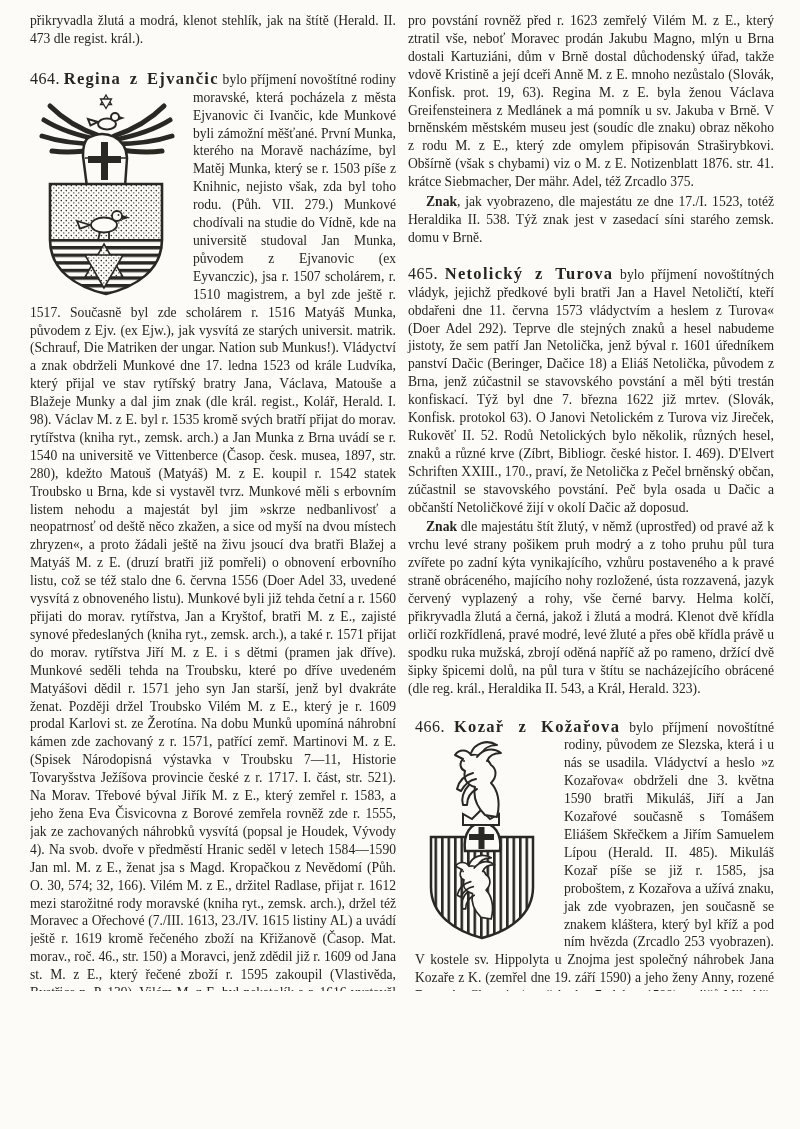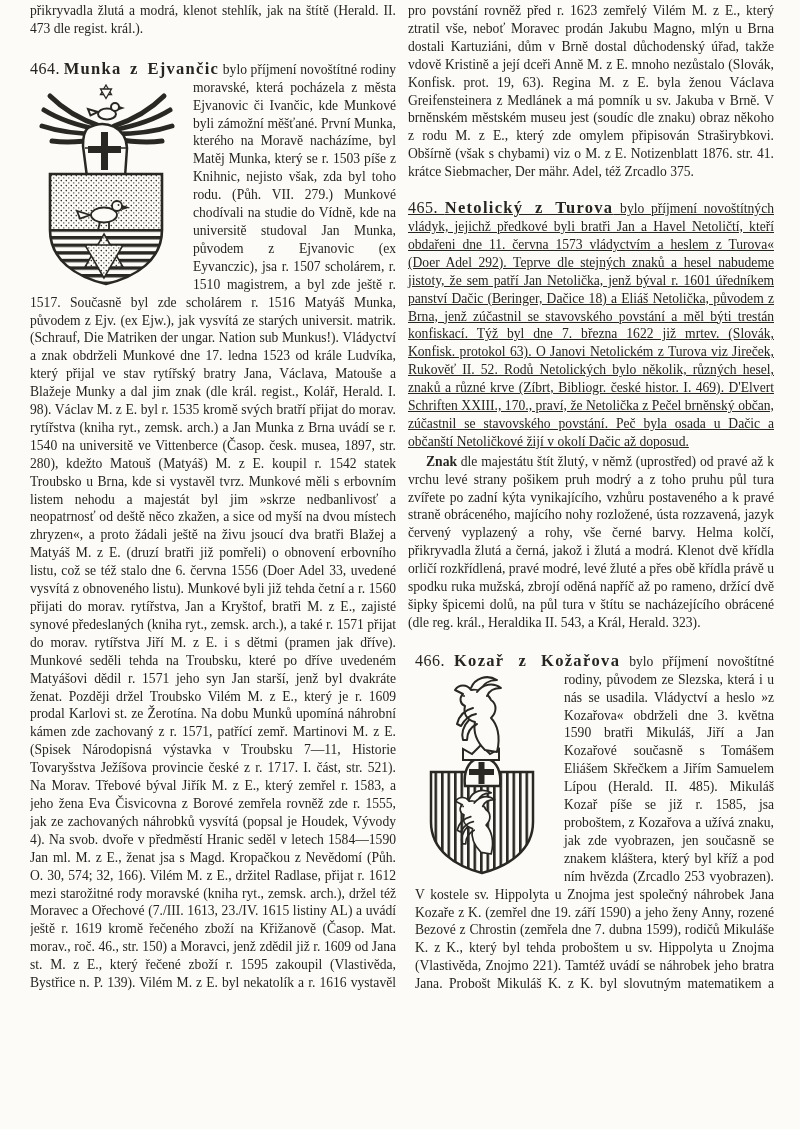--- a/index.html
+++ b/index.html
@@ -4,29 +4,29 @@
 <style>
   html,body{margin:0;padding:0;}
   body{background:#fcfbf7;}
   .page{
     position:relative;
     width:800px;height:991px;
     background:#fcfbf7;
     color:#272520;
     font-family:"Liberation Serif","DejaVu Serif",serif;
     box-sizing:border-box;
-    padding:2px 26px 0 30px;
+    padding:12px 26px 0 30px;
     overflow:hidden;
   }
   .columns{display:flex;gap:12px;height:1072px;overflow:hidden;}
   .col{flex:0 0 366px;width:366px;text-align:justify;font-size:13.6px;line-height:17.9px;hyphens:auto;}
   p{margin:0;}
   .cont-par{text-indent:0;}
   .entry-par{margin-top:22px;}
-  .entry-par.e465{margin-top:18px;text-decoration:underline;}
+  .entry-par.e465{margin-top:18px;}
   .entry-par.e466{margin-top:20px;margin-left:7px;}
   .entry-num{font-size:16px;letter-spacing:.5px;}
   .entry-title{font-weight:bold;font-size:16.5px;letter-spacing:1.3px;word-spacing:3px;}
   .znak-par{margin-top:2px;text-indent:18px;}
   .znak-label{font-weight:bold;}
   .arms{float:left;margin:5px 13px 3px 0;}
   .pageno{
     position:absolute;left:0;right:0;bottom:16px;
     text-align:center;font-style:italic;font-weight:bold;
     font-size:19px;letter-spacing:1px;
@@ -36,21 +36,21 @@
 <body>
 
 <div class="page">
   <div class="columns">
 
     <div class="col">
       <p class="cont-par"><span>přikryvadla žlutá a modrá, klenot stehlík, jak na štítě (Herald. II. 473 dle regist. král.).</span></p>
 
       <p class="entry-par e464">
         <span class="entry-num">464.</span>
-        <span class="entry-title">Munka z Ejvančic</span>
+        <span class="entry-title">Regina z Ejvančic</span>
         <span>bylo příjmení</span>
         <svg class="arms" width="150" height="206" viewBox="0 0 150 206" aria-hidden="true">
           <defs>
             <pattern id="mdots" width="5" height="5" patternUnits="userSpaceOnUse">
               <rect width="5" height="5" fill="#fcfbf7"></rect>
               <circle cx="1.3" cy="1.6" r="0.8" fill="#2a2822"></circle>
               <circle cx="3.8" cy="3.9" r="0.65" fill="#2a2822"></circle>
             </pattern>
             <pattern id="mbars" width="10" height="7.6" patternUnits="userSpaceOnUse">
               <rect width="10" height="7.6" fill="#fcfbf7"></rect>
@@ -111,20 +111,21 @@
             <polygon points="74,194 55,161 93,161"></polygon>
           </g>
         </svg>
         <span>novoštítné rodiny moravské, která pocházela z města Ejvanovic či Ivančic, kde Munkové byli zámožní měšťané. První Munka, kterého na Moravě nacházíme, byl Matěj Munka, který se r. 1503 píše z Knihnic, nejisto však, zda byl toho rodu. (Půh. VII. 279.) Munkové chodívali na studie do Vídně, kde na universitě studoval Jan Munka, původem z Ejvanovic (ex Eyvanczic), jsa r. 1507 scholárem, r. 1510 magistrem, a byl zde ještě r. 1517. Současně byl zde scholárem r. 1516 Matyáš Munka, původem z Ejv. (ex Ejw.), jak vysvítá ze starých universit. matrik. (Schrauf, Die Matriken der ungar. Nation sub Munkus!). Vládyctví a znak obdrželi Munkové dne 17. ledna 1523 od krále Ludvíka, který přijal ve stav rytířský bratry Jana, Václava, Matouše a Blažeje Munky a dal jim znak (dle král. regist., Kolář, Herald. I. 98). Václav M. z E. byl r. 1535 kromě svých bratří přijat do morav. rytířstva (kniha ryt., zemsk. arch.) a Jan Munka z Brna uvádí se r. 1540 na universitě ve Vittenberce (Časop. česk. musea, 1897, str. 280), kdežto Matouš (Matyáš) M. z E. koupil r. 1542 statek Troubsko u Brna, kde si vystavěl tvrz. Munkové měli s erbovním listem nehodu a majestát byl jim »skrze nedbanlivosť a neopatrnosť od deště něco zkažen, a sice od myší na dvou místech zhryzen«, a proto žádali ještě na živu jsoucí dva bratři Blažej a Matyáš M. z E. (druzí bratři již pomřeli) o obnovení erbovního listu, což se též stalo dne 6. června 1556 (Doer Adel 33, uvedené vysvítá z obnoveného listu). Munkové byli již tehda četní a r. 1560 přijati do morav. rytířstva, Jan a Kryštof, bratři M. z E., zajisté synové předeslaných (kniha ryt., zemsk. arch.), a také r. 1571 přijat do morav. rytířstva Jiří M. z E. i s dětmi (pramen jak dříve). Munkové seděli tehda na Troubsku, které po dříve uvedeném Matyášovi dědil r. 1571 jeho syn Jan starší, jenž byl dvakráte ženat. Později držel Troubsko Vilém M. z E., který je r. 1609 prodal Karlovi st. ze Žerotína. Na dobu Munků upomíná náhrobní kámen zde zachovaný z r. 1571, patřící zemř. Martinovi M. z E. (Spisek Národopisná výstavka v Troubsku 7—11, Historie Tovaryšstva Ježíšova provincie české z r. 1717. I. část, str. 521). Na Morav. Třebové býval Jiřík M. z E., který zemřel r. 1583, a jeho žena Eva Čisvicovna z Borové zemřela rovněž zde r. 1555, jak ze zachovaných náhrobků vysvítá (popsal je Houdek, Vývody 4). Na svob. dvoře v předměstí Hranic seděl v letech 1584—1590 Jan ml. M. z E., ženat jsa s Magd. Kropačkou z Nevědomí (Půh. O. 30, 574; 32, 166). Vilém M. z E., držitel Radlase, přijat r. 1612 mezi starožitné rody moravské (kniha ryt., zemsk. arch.), držel též Moravec a Ořechové (7./III. 1613, 23./IV. 1615 listiny AL) a uvádí ještě r. 1619 kromě řečeného zboží na Křižanově (Časop. Mat. morav., roč. 46., str. 150) a Moravci, jenž zdědil již r. 1609 od Jana st. M. z E., který řečené zboží r. 1595 zakoupil (Vlastivěda, Bystřice n. P. 139). Vilém M. z E. byl nekatolík a r. 1616 vystavěl ve Stražku nekatol. kostel (pramen jak dříve, str. 215). Stavovského povstání zúčastnil se Jindřich M. z E., který před r. 1623 zemřel a pozůstalá vdova platila pokutu. Druhý Jindřich M. z E. byl pro »velké zásluhy« od trestu osvobozen. (Slovák, Konfisk. prot. 41, 57). Přísně pokutován</span>
       </p>
     </div>
 
     <div class="col">
       <p class="cont-par"><span>pro povstání rovněž před r. 1623 zemřelý Vilém M. z E., který ztratil vše, neboť Moravec prodán Jakubu Magno, mlýn u Brna dostali Kartuziáni, dům v Brně dostal důchodenský úřad, takže vdově Kristině a její dceři Anně M. z E. mnoho nezůstalo (Slovák, Konfisk. prot. 19, 63). Regina M. z E. byla ženou Václava Greifensteinera z Medlánek a má pomník u sv. Jakuba v Brně. V brněnském městském museu jest (soudíc dle znaku) obraz někoho z rodu M. z E., který zde omylem připisován Straširybkovi. Obšírně (však s chybami) viz o M. z E. Notizenblatt 1876. str. 41. krátce Siebmacher, Der mähr. Adel, též Zrcadlo 375.</span></p>
 
+      <p class="znak-par"><span class="znak-label">Znak</span><span>, jak vyobrazeno, dle majestátu ze dne 17./I. 1523, totéž Heraldika II. 538. Týž znak jest v zasedací síni starého zemsk. domu v Brně.</span></p>
 
       <p class="entry-par e465">
         <span class="entry-num">465.</span>
         <span class="entry-title">Netolický z Turova</span>
         <span>bylo příjmení novoštítných vládyk, jejichž předkové byli bratři Jan a Havel Netoličtí, kteří obdařeni dne 11. června 1573 vládyctvím a heslem z Turova« (Doer Adel 292). Teprve dle stejných znaků a hesel nabudeme jistoty, že sem patří Jan Netolička, jenž býval r. 1601 úředníkem panství Dačic (Beringer, Dačice 18) a Eliáš Netolička, původem z Brna, jenž zúčastnil se stavovského povstání a měl býti trestán konfiskací. Týž byl dne 7. března 1622 již mrtev. (Slovák, Konfisk. protokol 63). O Janovi Netolickém z Turova viz Jireček, Rukověť II. 52. Rodů Netolických bylo několik, různých hesel, znaků a různé krve (Zíbrt, Bibliogr. české histor. I. 469). D'Elvert Schriften XXIII., 170., praví, že Netolička z Pečel brněnský občan, zúčastnil se stavovského povstání. Peč byla osada u Dačic a občanští Netoličkové žijí v okolí Dačic až doposud.</span>
       </p>
 
       <p class="znak-par"><span class="znak-label">Znak</span><span> dle majestátu štít žlutý, v němž (uprostřed) od pravé až k vrchu levé strany pošikem pruh modrý a z toho pruhu půl tura zvířete po zadní kýta vynikajícího, vzhůru postaveného a k pravé straně obráceného, majícího nohy rozložené, ústa rozzavená, jazyk červený vyplazený a rohy, vše černé barvy. Helma kolčí, přikryvadla žlutá a černá, jakož i žlutá a modrá. Klenot dvě křídla orličí rozkřídlená, pravé modré, levé žluté a přes obě křídla právě u spodku ruka mužská, zbrojí oděná napříč až po rameno, držící dvě šipky špicemi dolů, na půl tura v štítu se nacházejícího obrácené (dle reg. král., Heraldika II. 543, a Král, Herald. 323).</span></p>
 
       <p class="entry-par e466">

